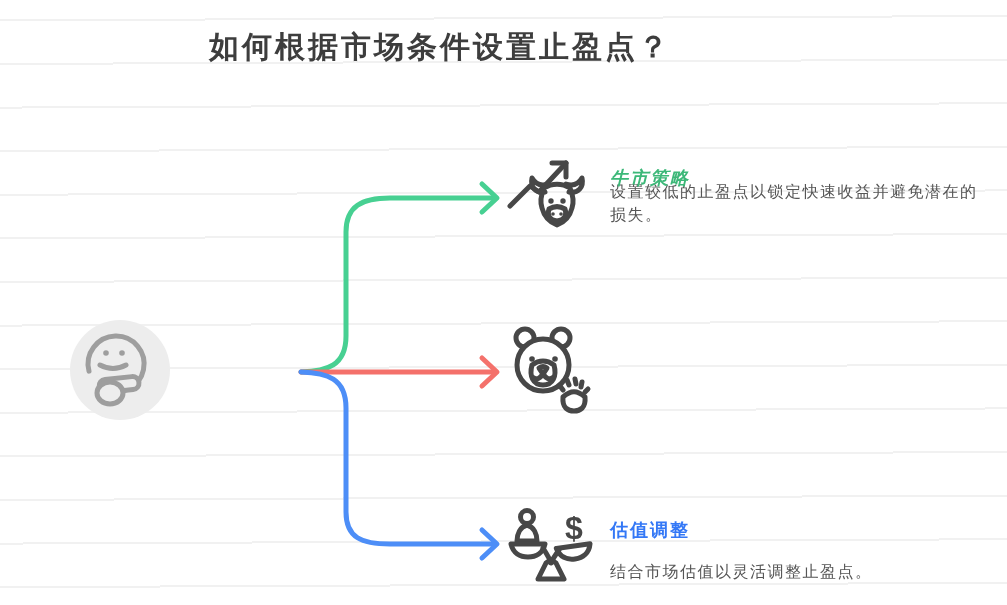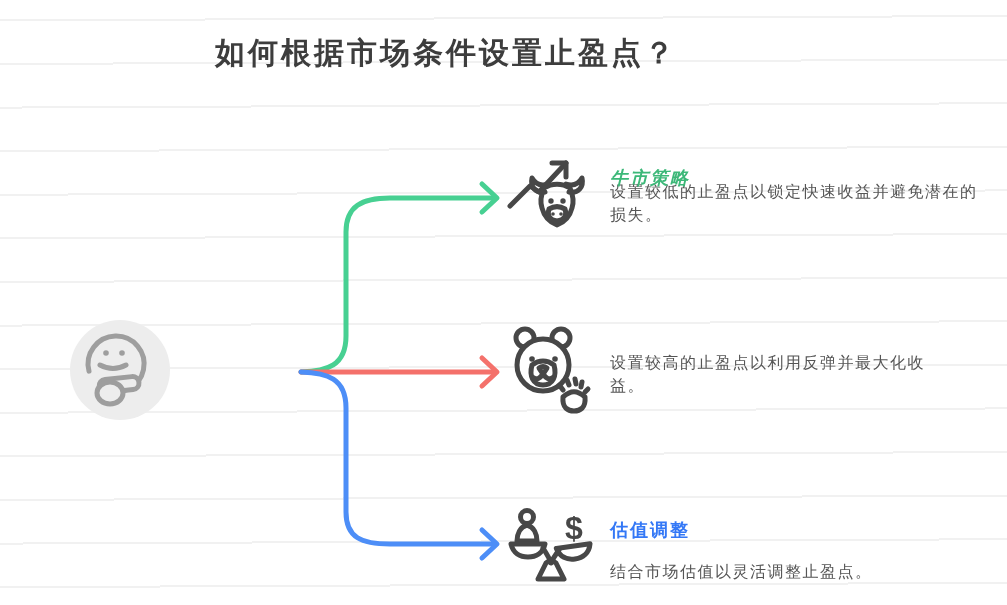--- a/index.html
+++ b/index.html
@@ -10,21 +10,21 @@
   }
   .ruled-lines{
     position:absolute;left:-40px;right:-40px;top:-70px;bottom:-70px;
     transform:rotate(-0.25deg);
     background:repeating-linear-gradient(to bottom,
       var(--ruled-line-color,#f1f1f1) 0,var(--ruled-line-color,#f1f1f1) 2px,
       transparent 2px,transparent 43.6px);
     pointer-events:none;
   }
   .page-title{
-    position:absolute;left:202px;top:20px;margin:13px;
+    position:absolute;left:202px;top:20px;margin:7px;
     font-size:30px;font-weight:bold;letter-spacing:3px;
     color:var(--title-color,#3d3d3d);white-space:nowrap;
   }
   .thinker{position:absolute;left:70px;top:320px;}
   .connectors{position:absolute;left:0;top:0;pointer-events:none;}
   .branch-icon{position:absolute;}
   .branch-text{position:absolute;left:610px;}
   .branch-label{
     margin:0;font-size:18px;font-weight:bold;letter-spacing:2px;white-space:nowrap;
   }
@@ -102,21 +102,20 @@
     <path d="M39,50 Q34,57 30,54 M39,50 Q44,57 48,54"></path>
     <path d="M59,73 C58,84 64,87 70,87 C76,87 82,84 81,73 C73,66 67,66 59,73 Z" fill="#ffffff"></path>
     <path d="M56,62 L59,66 M63,56 L65,61 M71,55 L72,60 M78,58 L77,63 M84,65 L81,68"></path>
   </g>
   <g fill="#474747">
     <circle cx="28" cy="35" r="2.8"></circle>
     <circle cx="51" cy="35" r="2.8"></circle>
   </g>
 </svg>
 <div class="branch-text" style="top:333px">
-  <p class="branch-desc" style="margin-top:19px;width:330px">设置较高的止盈点以利用反弹并最大化收益。</p>
 </div>
 
 <svg class="branch-icon" style="left:506px;top:501px" width="94" height="94" viewBox="0 0 94 94" aria-hidden="true">
   <g fill="none" stroke="#474747" stroke-width="5" stroke-linecap="round" stroke-linejoin="round">
     <circle cx="21" cy="16" r="6.5"></circle>
     <path d="M21,24 C14,26 11,33 11,40 L31,40 C31,33 28,26 21,24 Z"></path>
     <path d="M5,43 L39,43 C37,52 30,56 22,56 C14,56 7,52 5,43 Z"></path>
     <path d="M51,45 L85,45 C83,54 76,58 68,58 C60,58 53,54 51,45 Z" transform="rotate(-8 68 51)"></path>
     <path d="M37,47 C42,55 44,58 45,62 M53,49 C48,56 46,59 45,62"></path>
     <path d="M32,78 L40,62 C43,59 47,59 50,62 L58,78 Z"></path>

